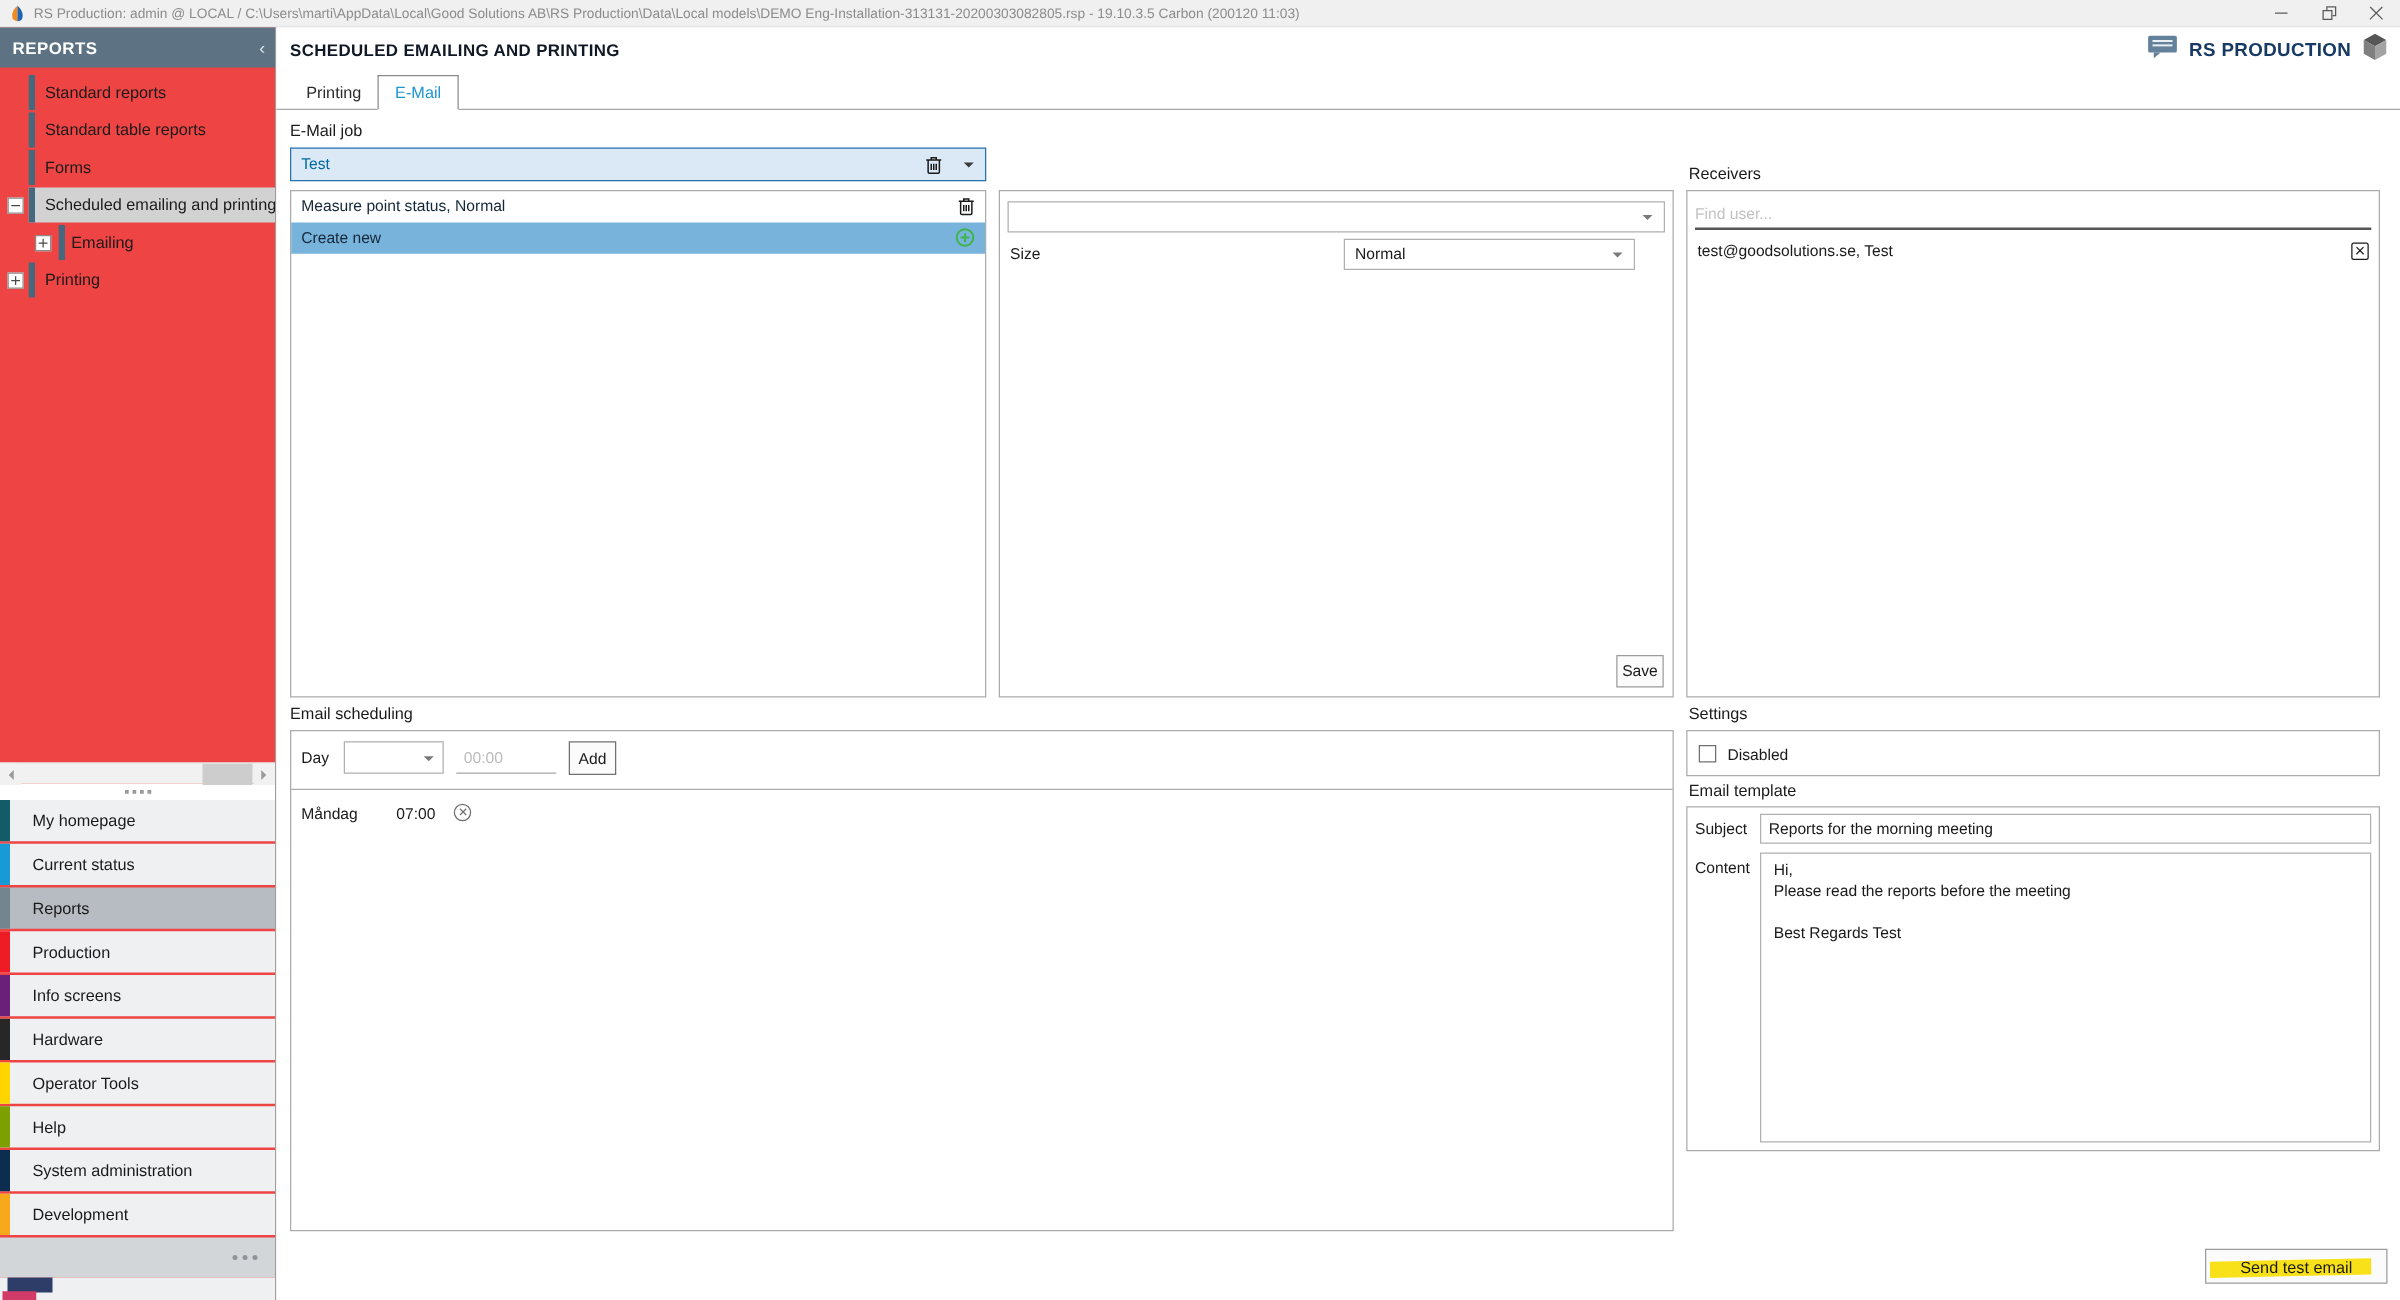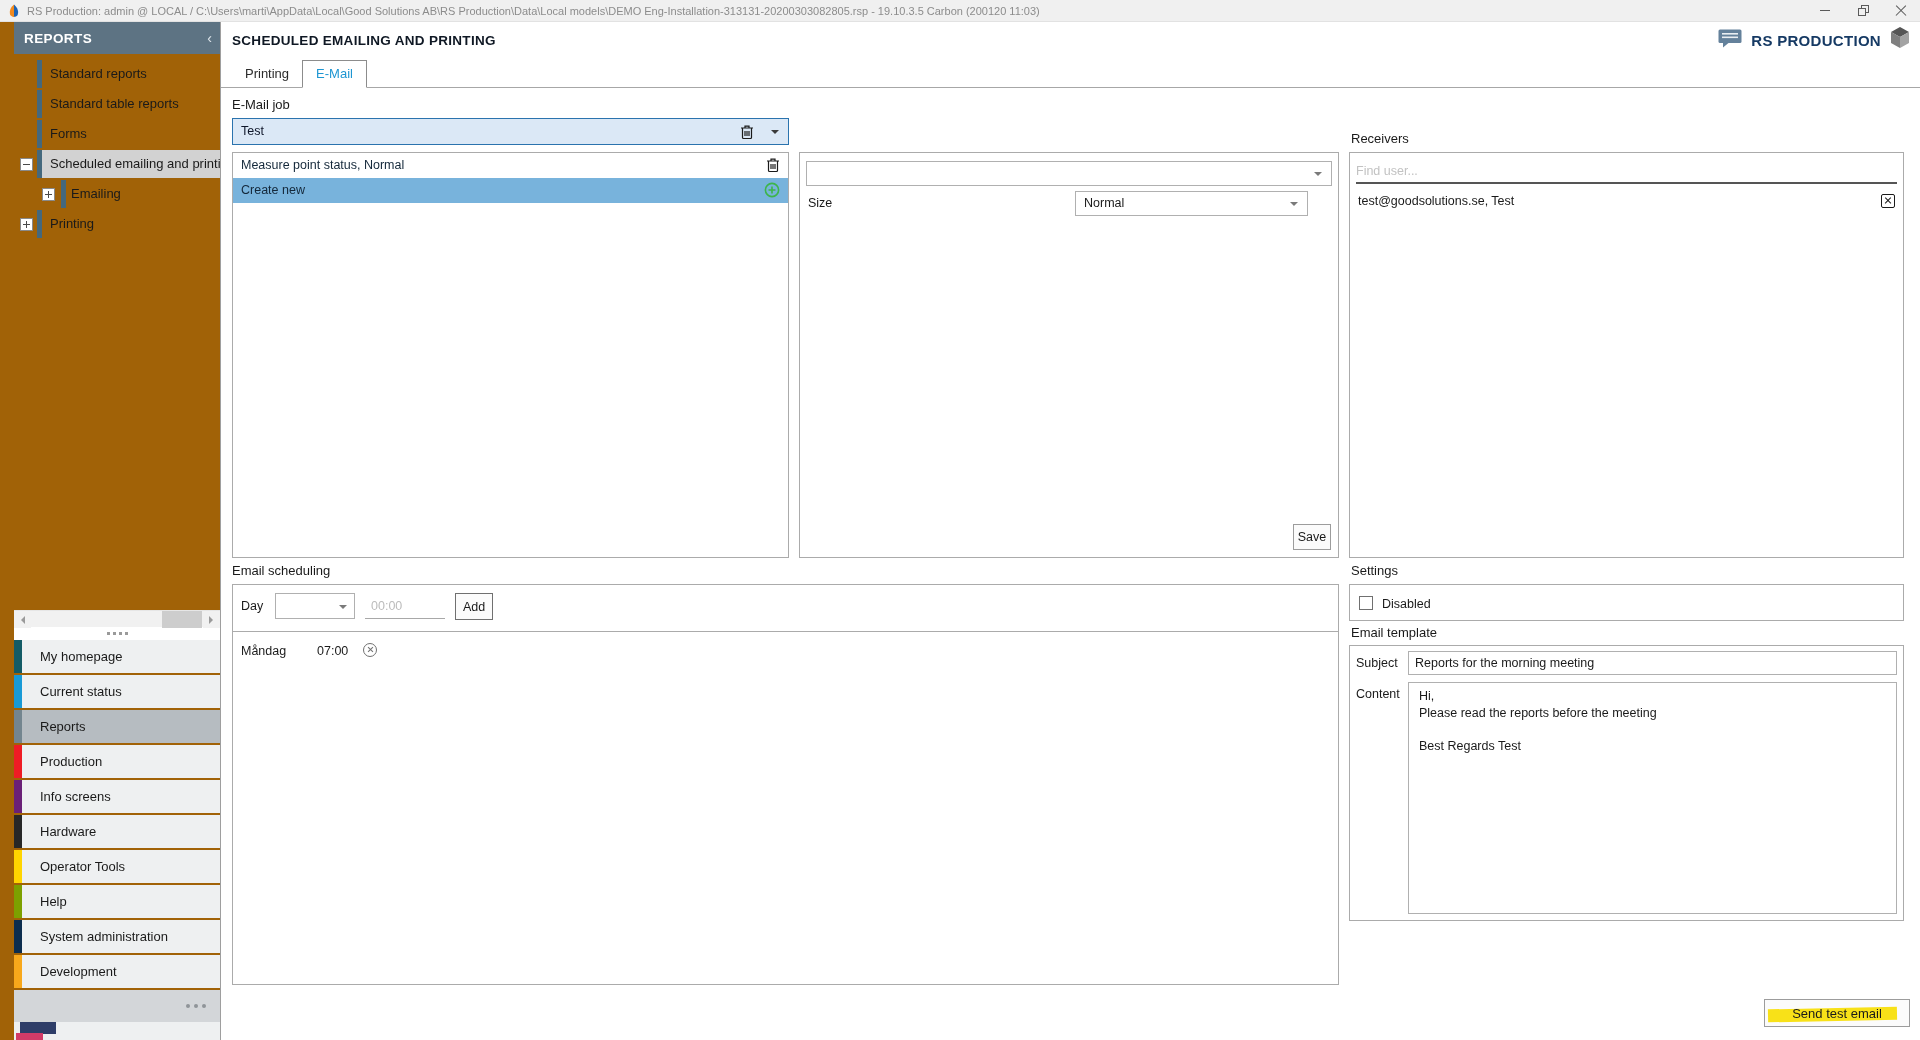--- a/index.html
+++ b/index.html
@@ -21,21 +21,21 @@
   .close-glyph { position:relative; width:12px; height:12px; }
   .close-glyph::before,.close-glyph::after { content:""; position:absolute; left:-1px; top:5px;
     width:14px; height:1.3px; background:#5a5a5a; }
   .close-glyph::before { transform:rotate(45deg);} .close-glyph::after{ transform:rotate(-45deg);}
 
   
   .app { display:flex; height:1018px; }
 
   
   .sidebar { width:221px; flex:none; display:flex; flex-direction:column;
-    border-right:1px solid #9e9e9e; background:#a16207;padding-left:14px; }
+    border-right:1px solid #9e9e9e; background:#ef4444; }
   .sb-header { height:32px; background:#5d7383; color:#fff; display:flex;
     align-items:center; padding:0 8px 0 10px; }
   .sb-header .sb-title { font-weight:bold; font-size:13.5px; letter-spacing:.4px; flex:1; }
   .sb-collapse { color:#dfe7ec; font-size:14px; cursor:default; }
   .sb-tree { height:556px; position:relative; padding-top:6px; overflow:hidden; }
   .tree-row { position:relative; height:28px; margin-bottom:2px; }
   .tree-row .fill { display:none; }
   .tree-row.selected .fill { display:block; position:absolute; left:23px; right:0; top:0; bottom:0; background:#d2d2d2; }
   .tree-bar { position:absolute; top:0; bottom:0; width:5px; background:#44687d; z-index:1; }
   .tree-bar.lv0 { left:23px; } .tree-bar.lv1 { left:47px; }
@@ -84,21 +84,21 @@
   .tab { font-size:13px; padding:5px 13px 6px 13px; color:#2b2b2b; position:relative; }
   .tab.active { border:1px solid #8c8c8c; border-bottom:1px solid #fff; background:#fff;
     color:#1e96d2; margin-bottom:-1px; z-index:2; }
 
   .sec-label { position:absolute; font-size:13px; color:#1a1a1a; }
   .panel { position:absolute; border:1px solid #ababab; background:#fff; }
 
   
   .combo { position:absolute; left:11px; top:96px; width:557px; height:27px;
     background:#dbe8f6; border:1px solid #2a73ae; }
-  .combo .val { line-height:25px; padding-left:8px; font-size:12.5px; color:#0f172a; }
+  .combo .val { line-height:25px; padding-left:8px; font-size:12.5px; color:#0369a1; }
   .combo .trash { position:absolute; right:34px; top:5px; }
   .dd-arrow { width:0; height:0; border:4.5px solid transparent; border-top-color:#3a3a3a;
     position:absolute; right:9px; top:11px; }
   .dd-arrow.gray { border-top-color:#7a7a7a; }
 
   
   .job-row { position:relative; height:25px; }
   .job-row.selected { background:#78b3dc; }
   .job-row .jl { line-height:25px; padding-left:8px; font-size:12.5px; color:#14283a; display:block;}
   .job-row .ric { position:absolute; right:8px; top:4px; }

